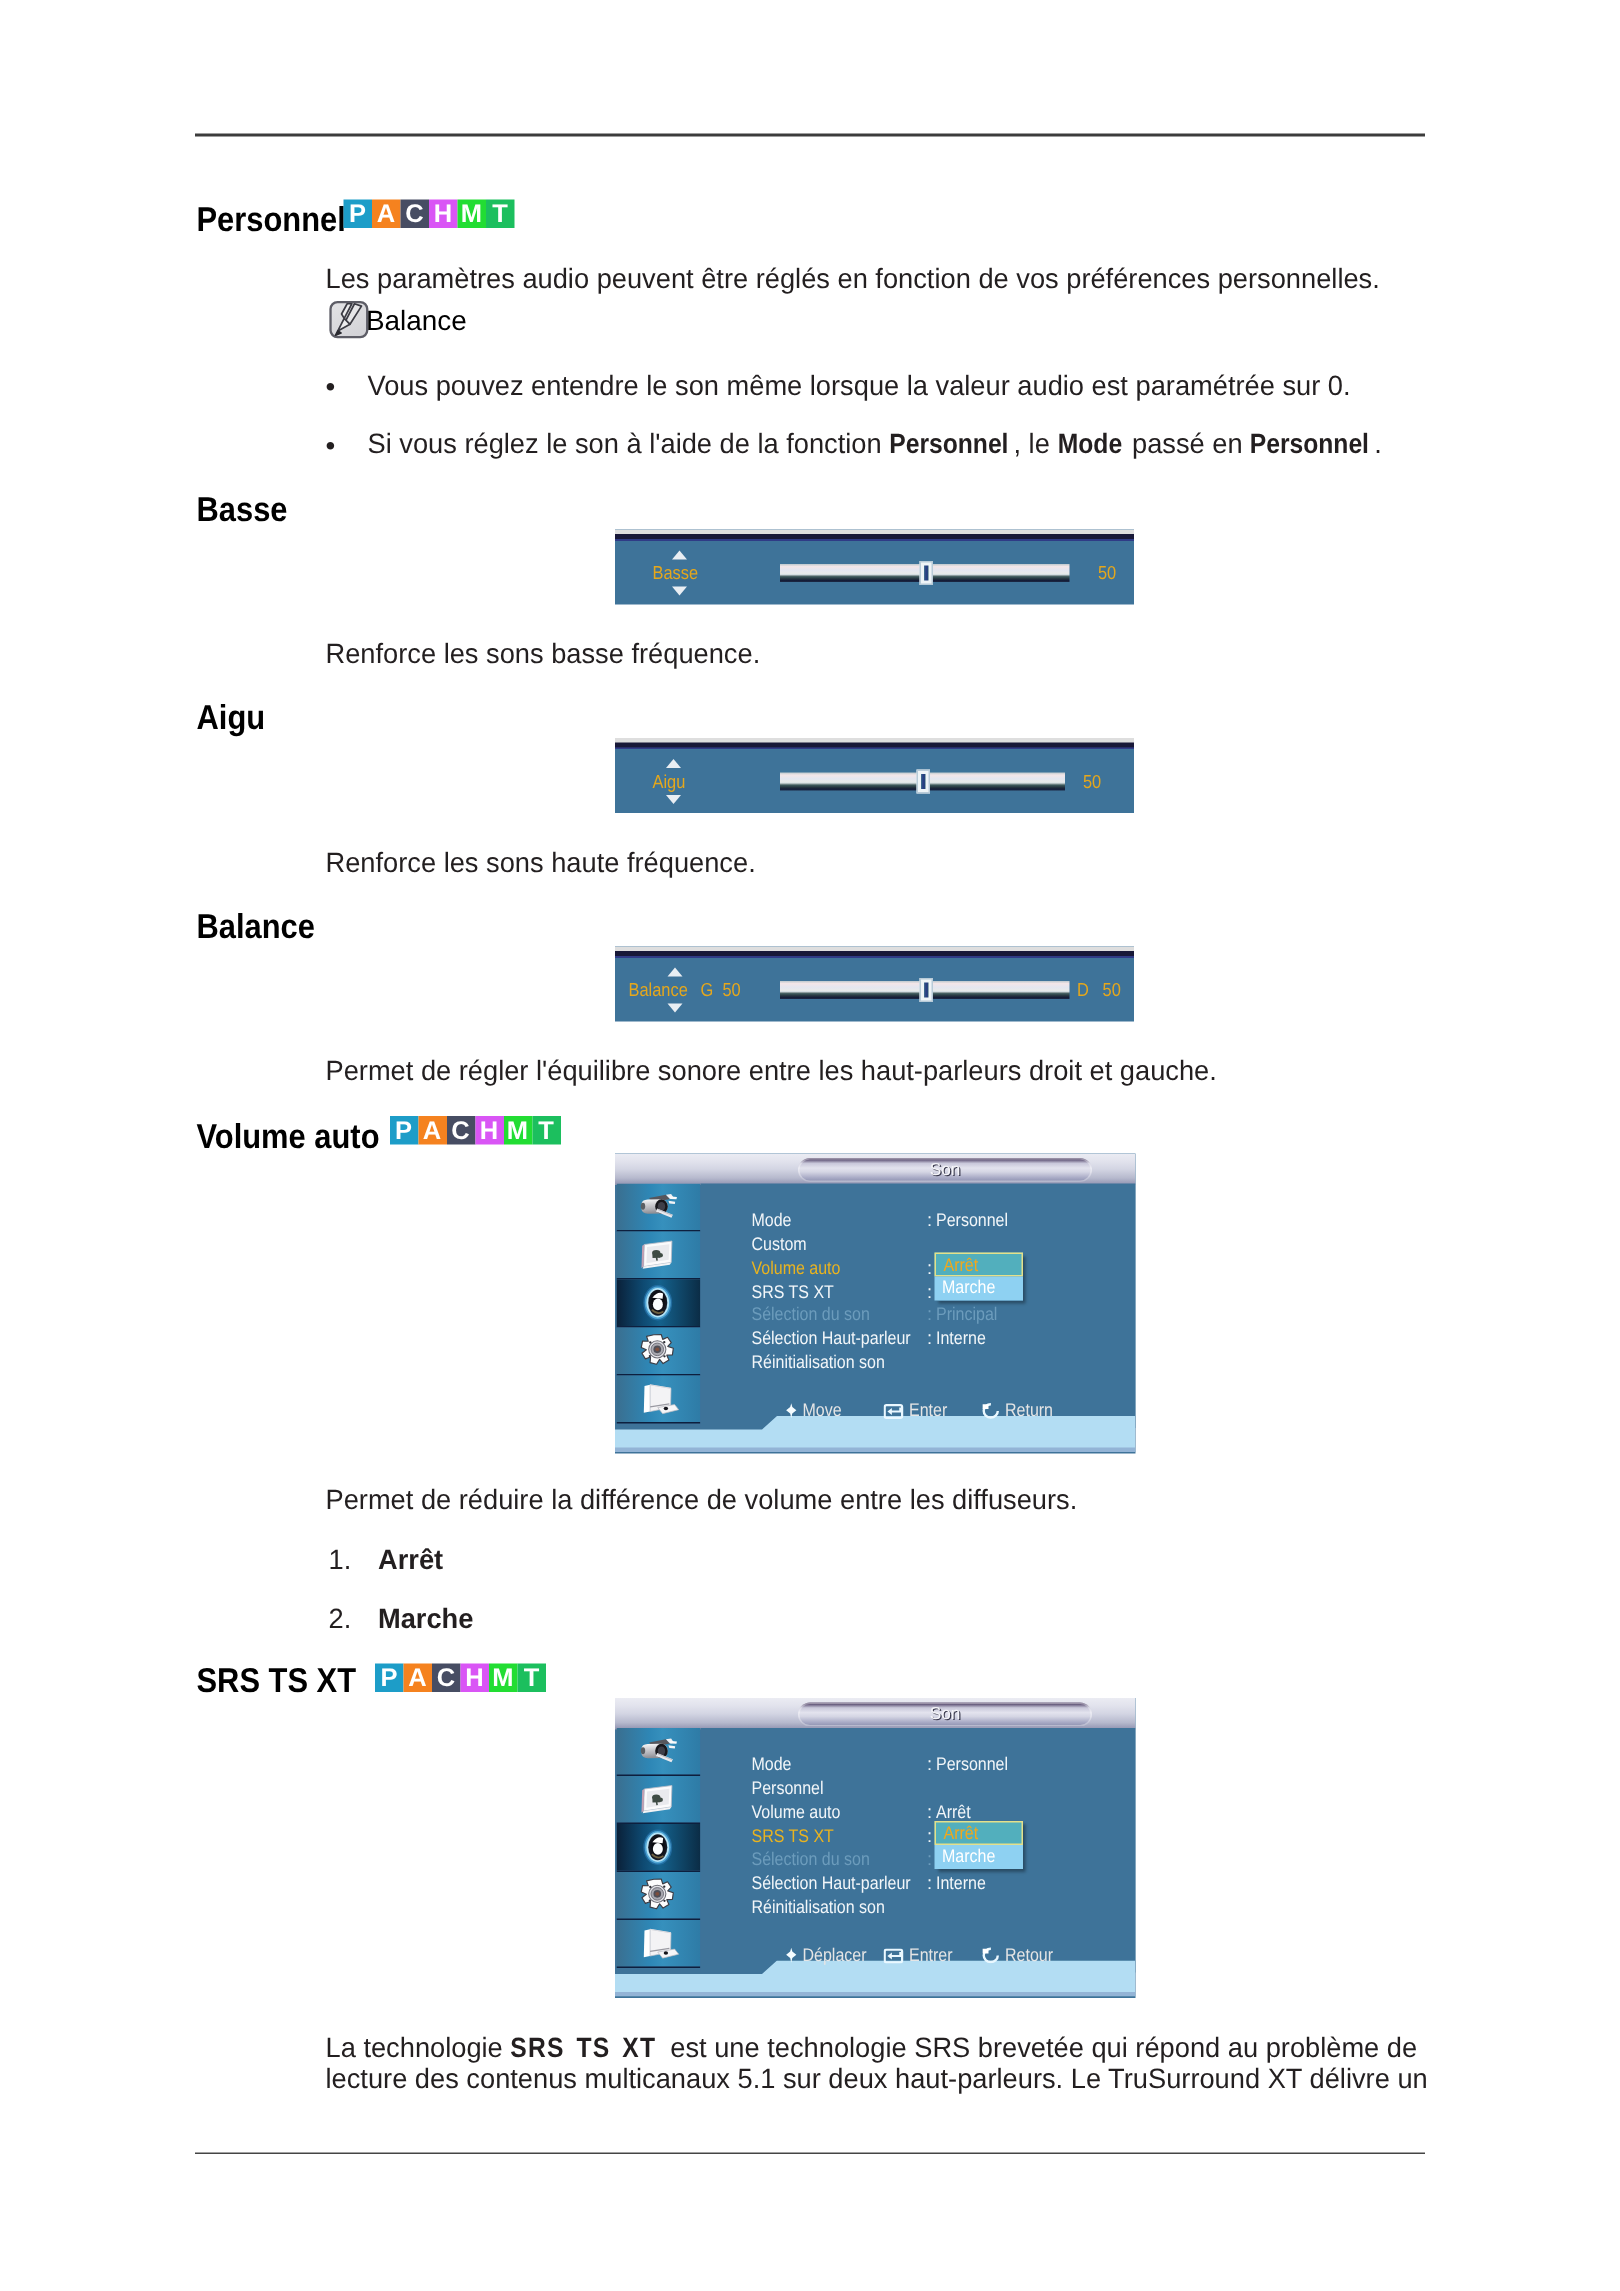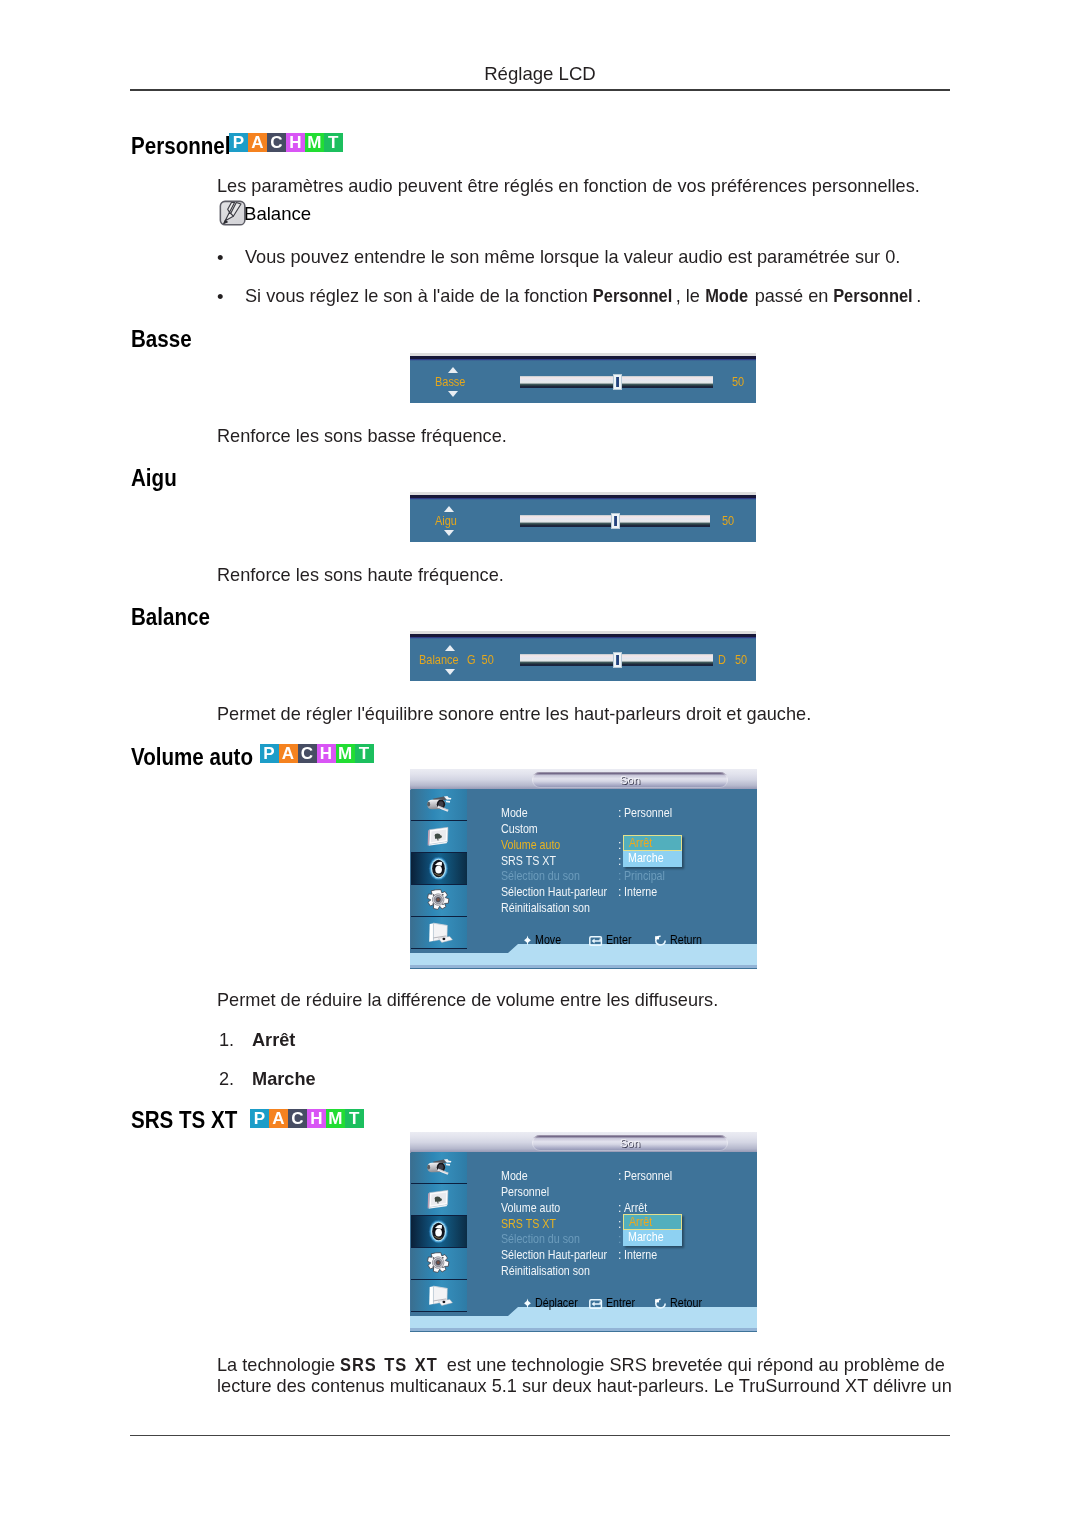--- a/index.html
+++ b/index.html
@@ -80,29 +80,28 @@
   .osd-menu .om-dd{position:absolute;box-shadow:2px 2px 2px rgba(0,0,0,.35);z-index:5;}
   .osd-menu .om-dd .om-opt{position:relative;height:16px;line-height:15px;font-size:12.2px;
      padding-left:5px;box-sizing:border-box;}
   .osd-menu .om-dd .om-opt span{display:inline-block;transform:scaleX(0.875);transform-origin:left center;}
   .osd-menu .om-dd .om-opt.highlight{background:#52afbd;border:1px solid #e4e08a;color:#f0a81c;}
   .osd-menu .om-dd .om-opt.hover{background:#8ed1f2;color:#ffffff;}
   .osd-menu .om-footer{position:absolute;left:0;right:0;top:168px;height:31px;background:#b3ddf3;
      border-bottom:3px solid #93b4d6;box-sizing:border-box;
      clip-path:polygon(0 16px,57px 16px,98px 16px,108px 7px,100% 7px,100% 100%,0 100%);}
   .osd-menu .om-fitem{position:absolute;top:164px;height:15px;line-height:15px;font-size:12.2px;
-     color:#000000;white-space:nowrap;}
+     color:#e5e5e5;white-space:nowrap;}
   .osd-menu .om-fitem span[data-name="osd-footer-label"]{display:inline-block;transform:scaleX(0.875);transform-origin:left center;}
   .osd-menu .om-fico{display:inline-block;vertical-align:-2px;margin-right:3px;}
 </style>
 </head>
 <body>
 
 <div class="page" data-name="document-page">
-  <div class="hdr-title" data-name="page-header-title">Réglage LCD</div>
   <div class="hdr-rule" data-name="header-rule"></div>
   <div class="ftr-rule" data-name="footer-rule"></div>
 
   <h2 class="sec-h" style="left:131px;top:135px;" data-name="heading-personnel"><span data-name="heading-personnel-text">Personnel</span><span class="pach pach-sm" style="left:97.8px;top:-2.5px" data-name="pachmt-badge"><i data-name="pachmt-letter-p" style="background: rgb(29, 157, 200);">P</i><i data-name="pachmt-letter-a" style="background: rgb(245, 130, 31);">A</i><i data-name="pachmt-letter-c" style="background: rgb(71, 77, 99);">C</i><i data-name="pachmt-letter-h" style="background: rgb(217, 85, 245);">H</i><i data-name="pachmt-letter-m" style="background: rgb(34, 221, 51);">M</i><i data-name="pachmt-letter-t" style="background: rgb(28, 191, 94);">T</i></span></h2>
 
   <div class="body-txt" style="left:217.2px;top:175px;" data-name="personnel-intro">Les paramètres audio peuvent être réglés en fonction de vos préférences personnelles.</div>
 
   <div class="note-row" style="position:absolute;left:219px;top:200px;" data-name="remarque-note">
     <span class="note-ico" data-name="note-pencil-icon"><svg width="28" height="27" viewBox="0 0 27 26" xmlns="http://www.w3.org/2000/svg">
           <defs>

